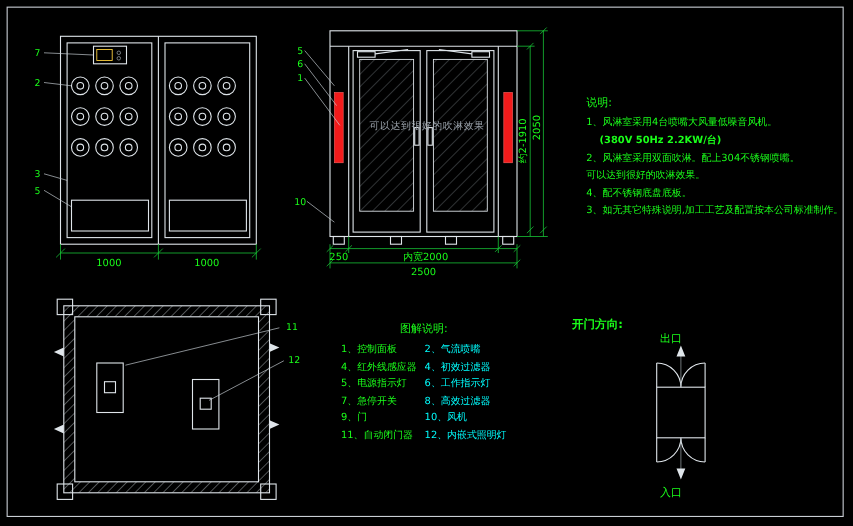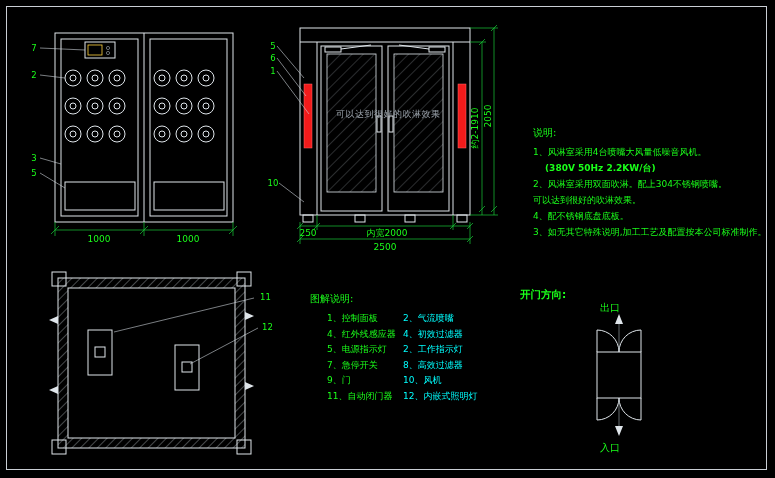--- a/index.html
+++ b/index.html
@@ -18,27 +18,27 @@
   .wfill{fill:#dfe5ea;stroke:none;}
   .red{fill:#f21b1b;stroke:#ff6b6b;stroke-width:.5;}
   .dimline{fill:none;stroke:#17c837;stroke-width:.7;}
   .leader{fill:none;stroke:#cdd4da;stroke-width:.6;}
   .disp{fill:none;stroke:#ffd23f;stroke-width:.8;}
   text{font-family:"DejaVu Sans",sans-serif;}
   .dim{fill:#1aff1a;font-size:9px;}
   .callout{fill:#1aff1a;font-size:8.5px;}
   .gtext{fill:#1aff1a;font-size:10px;}
   
-  .notes{position:absolute;left:533px;top:86px;width:240px;color:#1aff1a;font-size:9px;margin-top:40px;}
+  .notes{position:absolute;left:533px;top:86px;width:240px;color:#1aff1a;font-size:9px;}
   .notes .n-title{font-size:10px;margin-bottom:4px;}
   .note-line{height:16px;line-height:16px;white-space:nowrap;}
   .notes .note-line:nth-child(3){padding-left:12px;font-weight:bold;}
   .legend{position:absolute;left:310px;top:292px;color:#1aff1a;font-size:9px;}
-  .legend-title{font-size:10px;margin-bottom:7px;}
-  .legend-grid{display:grid;grid-template-columns:76px auto;row-gap:4.5px;line-height:11px;margin-left:17px;}
+  .legend-title{font-size:10px;margin-bottom:7px;text-align:center;}
+  .legend-grid{display:grid;grid-template-columns:76px auto;row-gap:4.5px;line-height:11px;}
   .legend-grid .c2{color:#00ffff;}
   .dir-title{position:absolute;left:520px;top:288px;color:#1aff1a;font-size:10.5px;font-weight:bold;}
   .watermark{position:absolute;left:336px;top:108px;width:130px;color:#9aa2ab;
              font-size:9px;letter-spacing:.5px;white-space:nowrap;}
 </style>
 </head>
 <body>
 
 <div class="canvas">
   <div class="sheet-border"></div>
@@ -215,21 +215,21 @@
   </div>
 
   <div class="legend">
     <div class="legend-title">图解说明:</div>
     <div class="legend-grid">
       <span class="c1">1、控制面板</span>
       <span class="c2">2、气流喷嘴</span>
       <span class="c1">4、红外线感应器</span>
       <span class="c2">4、初效过滤器</span>
       <span class="c1">5、电源指示灯</span>
-      <span class="c2">2、工作指示灯</span>
+      <span class="c2">6、工作指示灯</span>
       <span class="c1">7、急停开关</span>
       <span class="c2">8、高效过滤器</span>
       <span class="c1">9、门</span>
       <span class="c2">10、风机</span>
       <span class="c1">11、自动闭门器</span>
       <span class="c2">12、内嵌式照明灯</span>
     </div>
   </div>
 
   <div class="dir-title">开门方向:</div>

